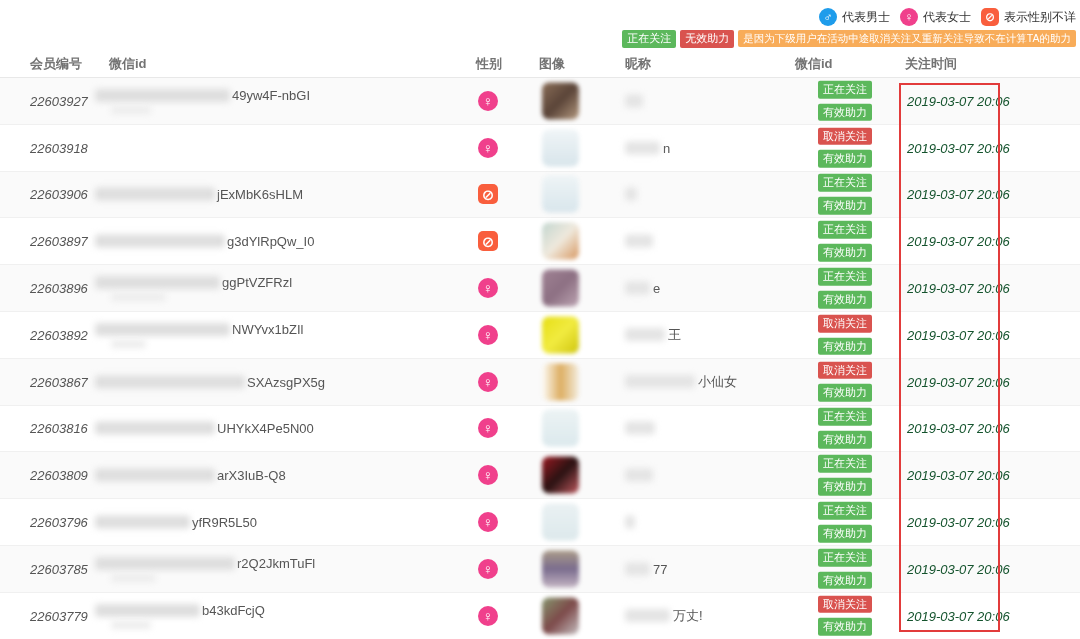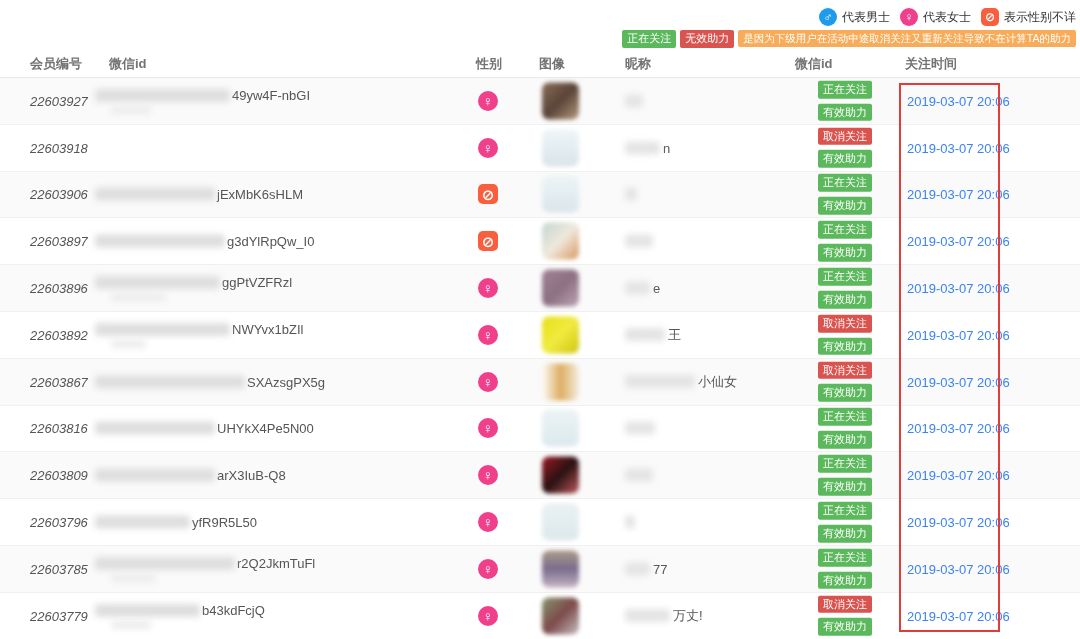--- a/index.html
+++ b/index.html
@@ -37,21 +37,21 @@
   .c-gender{left:470px;width:36px;display:flex;justify-content:center;}
   .gicon{display:inline-flex;align-items:center;justify-content:center;width:20px;height:20px;border-radius:50%;color:#fff;font-size:14px;font-weight:bold;line-height:1;}
   .gicon.female{background:var(--female,#f0408c);}
   .gicon.male{background:var(--male,#1e9ceb);}
   .gicon.unknown{background:var(--unknown,#f95e3d);border-radius:5px;font-size:15px;}
   .gicon.sm{width:18px;height:18px;font-size:12px;}
   .c-avatar{left:542px;}
   .avatar{display:block;width:37px;height:37px;border-radius:7px;filter:blur(2px);}
   .c-nick{left:625px;display:flex;align-items:center;gap:3px;font-size:13px;color:#555;white-space:nowrap;}
   .c-status{left:818px;display:flex;flex-direction:column;gap:5px;align-items:center;}
-  .c-time{left:907px;font-size:13px;color:#3b82f6;white-space:nowrap;}
+  .c-time{left:907px;font-size:13px;color:#14532d;white-space:nowrap;font-style:italic;}
 
   
   .annotation-rect{position:absolute;left:899px;top:83px;width:97px;height:545px;border:2px solid var(--annotation,#e23b3b);pointer-events:none;z-index:5;}
 </style>
 </head>
 <body>
 
 <div class="stage">
 
   <div class="legend">

